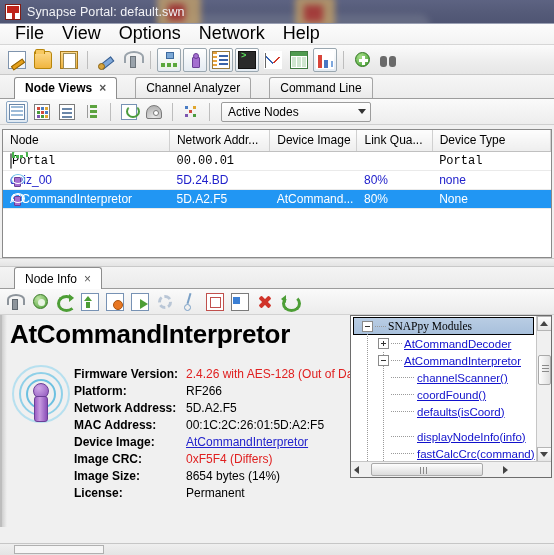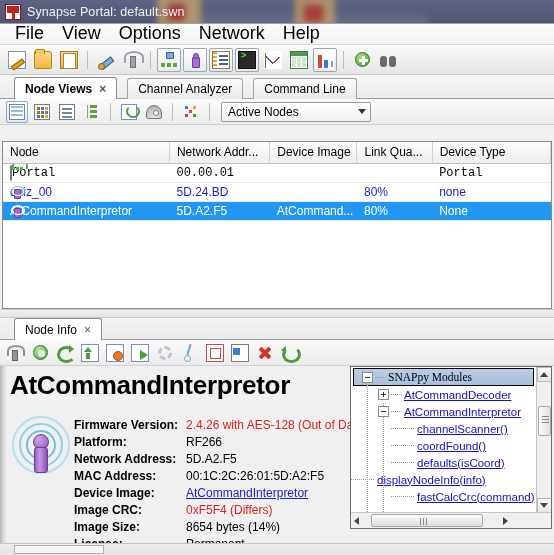--- a/index.html
+++ b/index.html
@@ -103,21 +103,21 @@
   .ic-bars::before{content:"";position:absolute;left:2px;bottom:1px;width:4px;height:13px;background:#d9453a;}
   .ic-bars::after{content:"";position:absolute;left:8px;bottom:1px;width:4px;height:8px;background:#4a77c4;box-shadow:6px 0 0 -1px #7ea8de;}
   .ic-green-plus{width:15px;height:15px;border-radius:50%;background:radial-gradient(circle at 35% 30%,#a8e08a,#3f9a2e);border:1px solid #2f7520;}
   .ic-green-plus::after{content:"";position:absolute;left:3px;top:6px;width:9px;height:3px;background:#fff;box-shadow:3px -3px 0 0 #fff inset;}
   .ic-green-plus::before{content:"";position:absolute;left:6px;top:3px;width:3px;height:9px;background:#fff;z-index:1;}
   .ic-binoc::before{content:"";position:absolute;left:1px;top:5px;width:7px;height:11px;background:#6a6a6a;border-radius:3px;}
   .ic-binoc::after{content:"";position:absolute;right:1px;top:5px;width:7px;height:11px;background:#6a6a6a;border-radius:3px;}
 
   
   .tabstrip {
-    height: 24px; display:flex; align-items:flex-end; gap:10px;
+    height: 24px; display:flex; align-items:center; gap:18px;
     background: linear-gradient(180deg,#f6f6f6,#ececec);
     padding-left:14px;
     border-bottom:1px solid #9c9c9c;
   }
   .tab {
     height:21px; display:flex; align-items:center; gap:7px;
     padding:0 10px; font-size:12px;
     background: linear-gradient(180deg,#fbfbfb,#eaeaea);
     border:1px solid #a5a5a5; border-bottom:none;
     border-radius:3px 3px 0 0;
@@ -172,22 +172,22 @@
     height:20px; width:150px; margin-left:4px;
     display:flex; align-items:center; justify-content:space-between;
     background:linear-gradient(180deg,#fff,#f0f0f0);
     border:1px solid #9c9c9c; border-radius:2px;
     padding:0 4px 0 6px; font-size:12px;gap:8px;
   }
   .combo .arrow { width:0;height:0;border-left:4px solid transparent;border-right:4px solid transparent;border-top:5px solid #333; margin-left:6px;}
 
   
   .tablewrap {
-    height: 168px; background:#fff; border:1px solid #8a8a8a;
-    margin: 16px 2px 0 2px; display:flex; flex-direction:column;
+    height: 129px; background:#fff; border:1px solid #8a8a8a;
+    margin: 4px 2px 0 2px; display:flex; flex-direction:column;
   }
   table.nodes { width:100%; border-collapse:collapse; table-layout:fixed; }
   table.nodes th {
     font-weight:normal; text-align:left; font-size:12px;
     height:21px; padding:0 0 0 7px;
     background:linear-gradient(180deg,#fdfdfd,#eeeeee);
     border-right:1px solid #d0d0d0; border-bottom:1px solid #c0c0c0;
     white-space:nowrap; overflow:hidden;
   }
   table.nodes td {
@@ -599,21 +599,21 @@
         <span class="tnode-link">channelScanner()</span>
       </div>
       <div class="treerow" style="padding-left:40px;">
         <span class="dots" style="width:24px;margin-right:2px;"></span>
         <span class="tnode-link">coordFound()</span>
       </div>
       <div class="treerow" style="padding-left:40px;">
         <span class="dots" style="width:24px;margin-right:2px;"></span>
         <span class="tnode-link">defaults(isCoord)</span>
       </div>
-      <div class="treerow" style="">
+      <div class="treerow" style="padding-left:40px;margin-top:8px;">
         <span class="dots" style="width:24px;margin-right:2px;"></span>
         <span class="tnode-link">displayNodeInfo(info)</span>
       </div>
       <div class="treerow" style="padding-left:40px;text-align:center;">
         <span class="dots" style="width:24px;margin-right:2px;"></span>
         <span class="tnode-link">fastCalcCrc(command)</span>
       </div>
 
       <div class="vscroll">
         <div class="sarrow">

